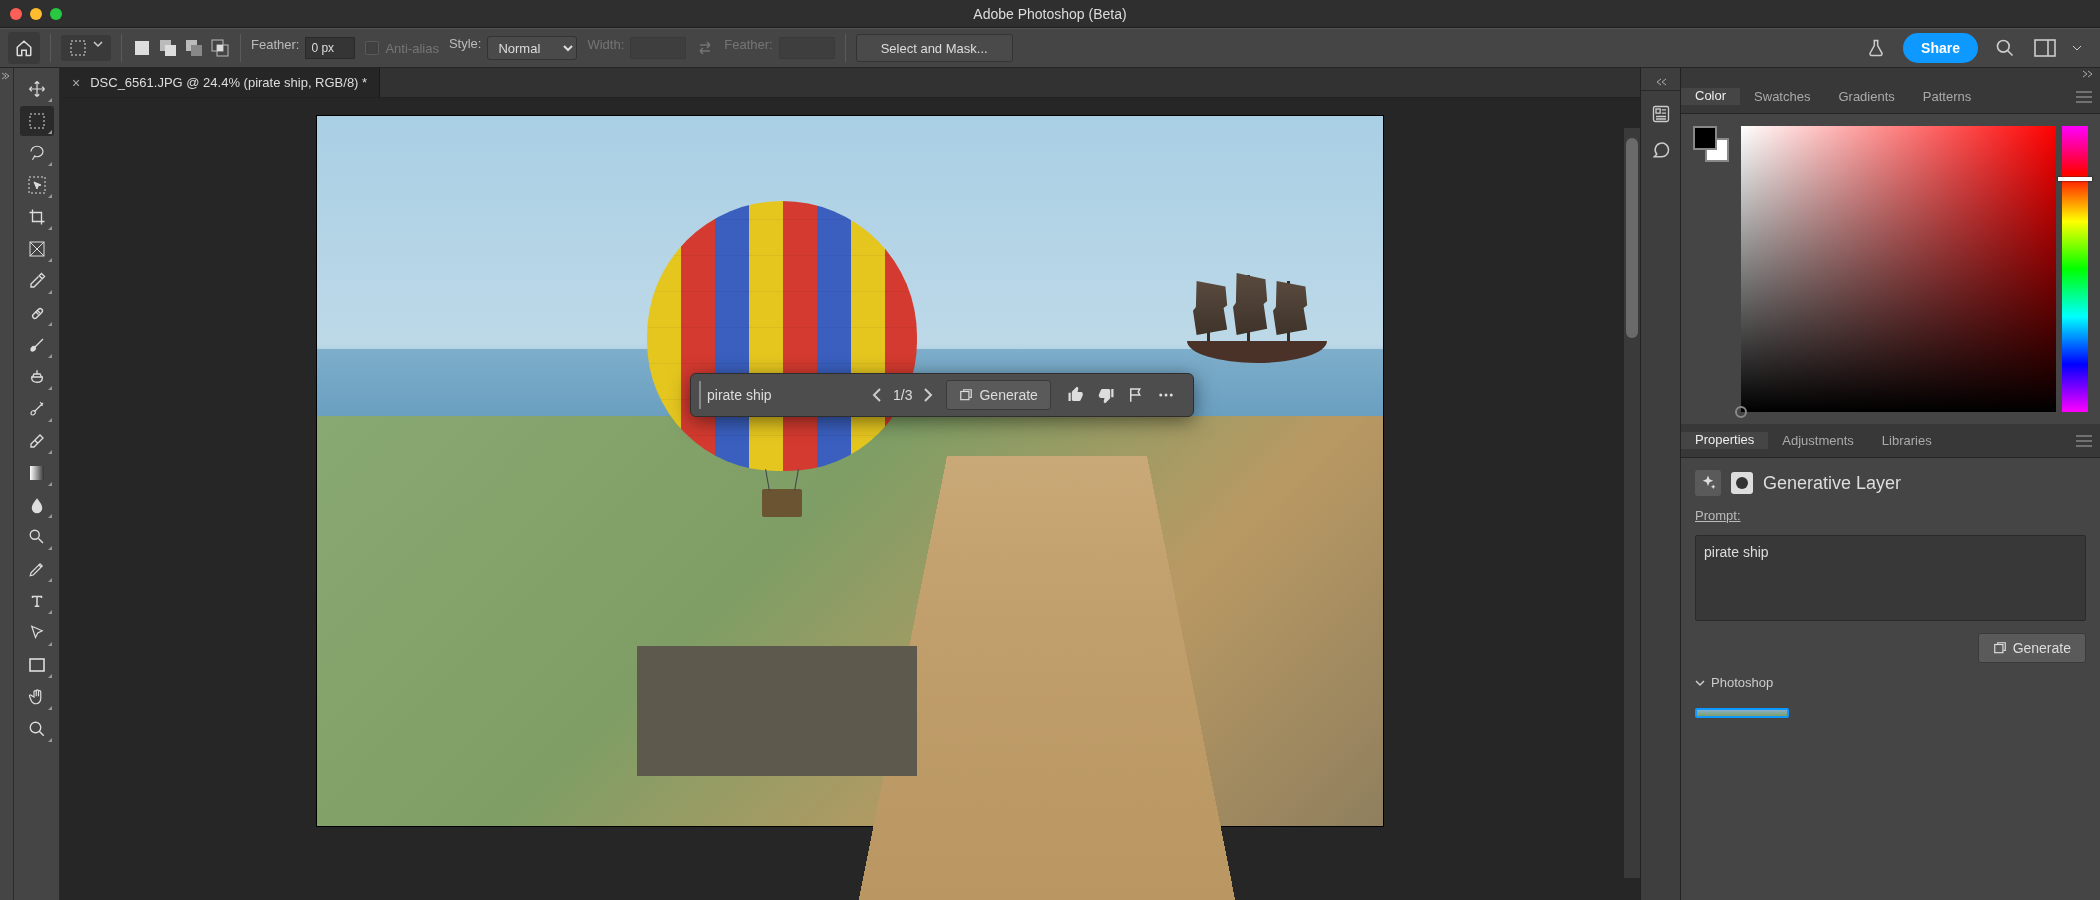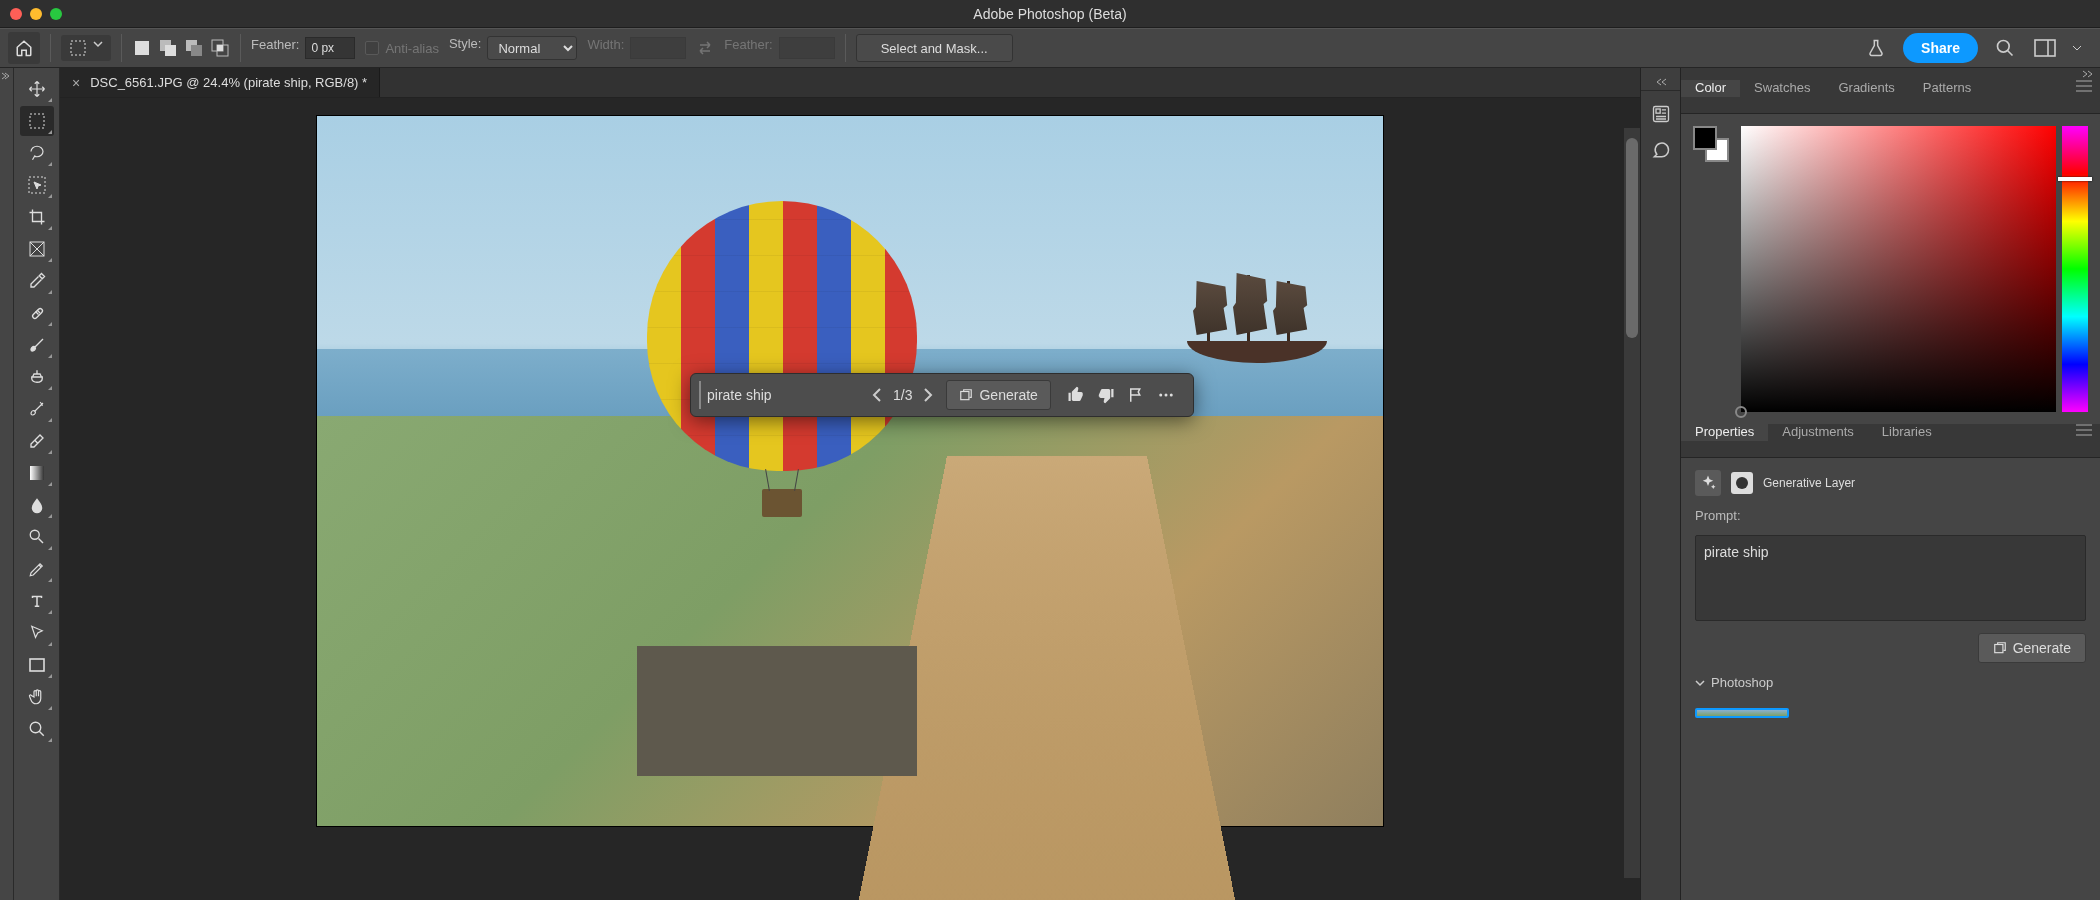--- a/index.html
+++ b/index.html
@@ -67,42 +67,42 @@
 .gen-nav { display:flex; align-items:center; gap:10px; padding:0 6px;}
 .gen-nav-btn{color:#ccc;}
 .gen-count{color:#ddd;font-size:14px;}
 .gen-generate-btn{height:30px;background:#5a5a5a;border:1px solid #3a3a3a;color:#ddd;padding:0 12px;border-radius:3px;display:flex;align-items:center;gap:6px;font-size:14px;}
 .gen-feedback{display:flex;gap:12px;padding:0 10px;color:#ddd;}
 
 .status-bar { height:26px; background:#323232; display:flex; align-items:center; padding:0 14px; gap:20px; color:#ccc; font-size:13px; border-top:1px solid #222;}
 
 .panel-col-collapse{ width:40px; background:#3e3e3e; border-left:1px solid #222; display:flex; flex-direction:column; align-items:center; padding-top:10px; gap:10px;}
 .panels-right { width:420px; background:#454545; display:flex; flex-direction:column; border-left:1px solid #222;}
-.panel-tabs { height:34px; display:flex; align-items:flex-start; background:#383838; border-bottom:1px solid #252525;}
+.panel-tabs { height:34px; display:flex; align-items:center; background:#383838; border-bottom:1px solid #252525;}
 .panel-tab { padding:0 14px; display:flex; align-items:center; font-size:13px; color:#aaa;}
 .panel-tab.active { background:#454545; color:#eee; border-bottom:2px solid transparent;}
 .panel-menu{margin-left:auto;padding:0 8px;display:flex;align-items:center;color:#aaa;}
 .color-panel-body{height:310px;display:flex;padding:12px;gap:12px;}
 .color-swatches{display:flex;flex-direction:column;gap:0;}
 .fg-bg{width:36px;height:36px;position:relative;}
 .fg-sw{position:absolute;top:0;left:0;width:24px;height:24px;background:#000;border:2px solid #888;}
 .bg-sw{position:absolute;bottom:0;right:0;width:24px;height:24px;background:#fff;border:2px solid #888;}
 .color-main-area{flex:1;display:flex;gap:6px; position:relative;}
 .color-field{flex:1;background:linear-gradient(to top, #000, transparent), linear-gradient(to right, #fff, #f00); position:relative;}
 .color-picker-dot{position:absolute;bottom:0;left:0;width:12px;height:12px;border:2px solid #888;border-radius:50%;transform:translate(-50%,50%);}
 .hue-strip{width:26px;background:linear-gradient(to bottom,#f0f,#f00,#ff0,#0f0,#0ff,#00f,#f0f);position:relative;}
 .hue-pointer{position:absolute;left:-4px;right:-4px;top:18%;height:4px;border:2px solid #fff;box-shadow:0 0 2px #000;}
 
 .properties-body { padding:12px 14px; display:flex; flex-direction:column; gap:12px; flex:1; overflow:auto;}
 .prop-header{display:flex;align-items:center;gap:10px;}
 .prop-icon-wrap{width:26px;height:26px;background:#5a5a5a;display:flex;align-items:center;justify-content:center;border-radius:3px;}
 .prop-mask-icon{width:22px;height:22px;background:#ddd;border-radius:3px;display:flex;align-items:center;justify-content:center;}
 .prop-mask-icon .dot{width:12px;height:12px;border-radius:50%;background:#333;}
-.prop-title{font-size:12px;color:#ddd;}
-.prop-label{font-size:13px;color:#bbb;}
+.prop-title{font-size:18px;color:#ddd;}
+.prop-label{font-size:13px;color:#bbb;text-decoration:underline;}
 .prompt-box{background:#383838;border:1px solid #2a2a2a;min-height:86px;padding:8px;color:#ddd;font-size:14px;border-radius:2px;}
 .prop-gen-btn{align-self:flex-end;height:30px;background:#5a5a5a;border:1px solid #3a3a3a;color:#ddd;padding:0 14px;border-radius:3px;display:flex;align-items:center;gap:6px;font-size:14px;}
 .variations-row{display:flex;align-items:center;gap:6px;color:#ccc;font-size:13px;}
 .variation-thumbs{display:flex;gap:8px;padding-top:6px;}
 .var-thumb{width:94px;height:10px;background:linear-gradient(#8ab0d0,#7ca068);border:2px solid transparent;border-radius:2px;}
 .var-thumb.selected{border-color:#0d99ff;}
 
 .layers-tabs{height:32px;background:#383838;display:flex;border-top:1px solid #222;}
 svg { display:block; }
 .mini-icon{width:18px;height:18px;}

